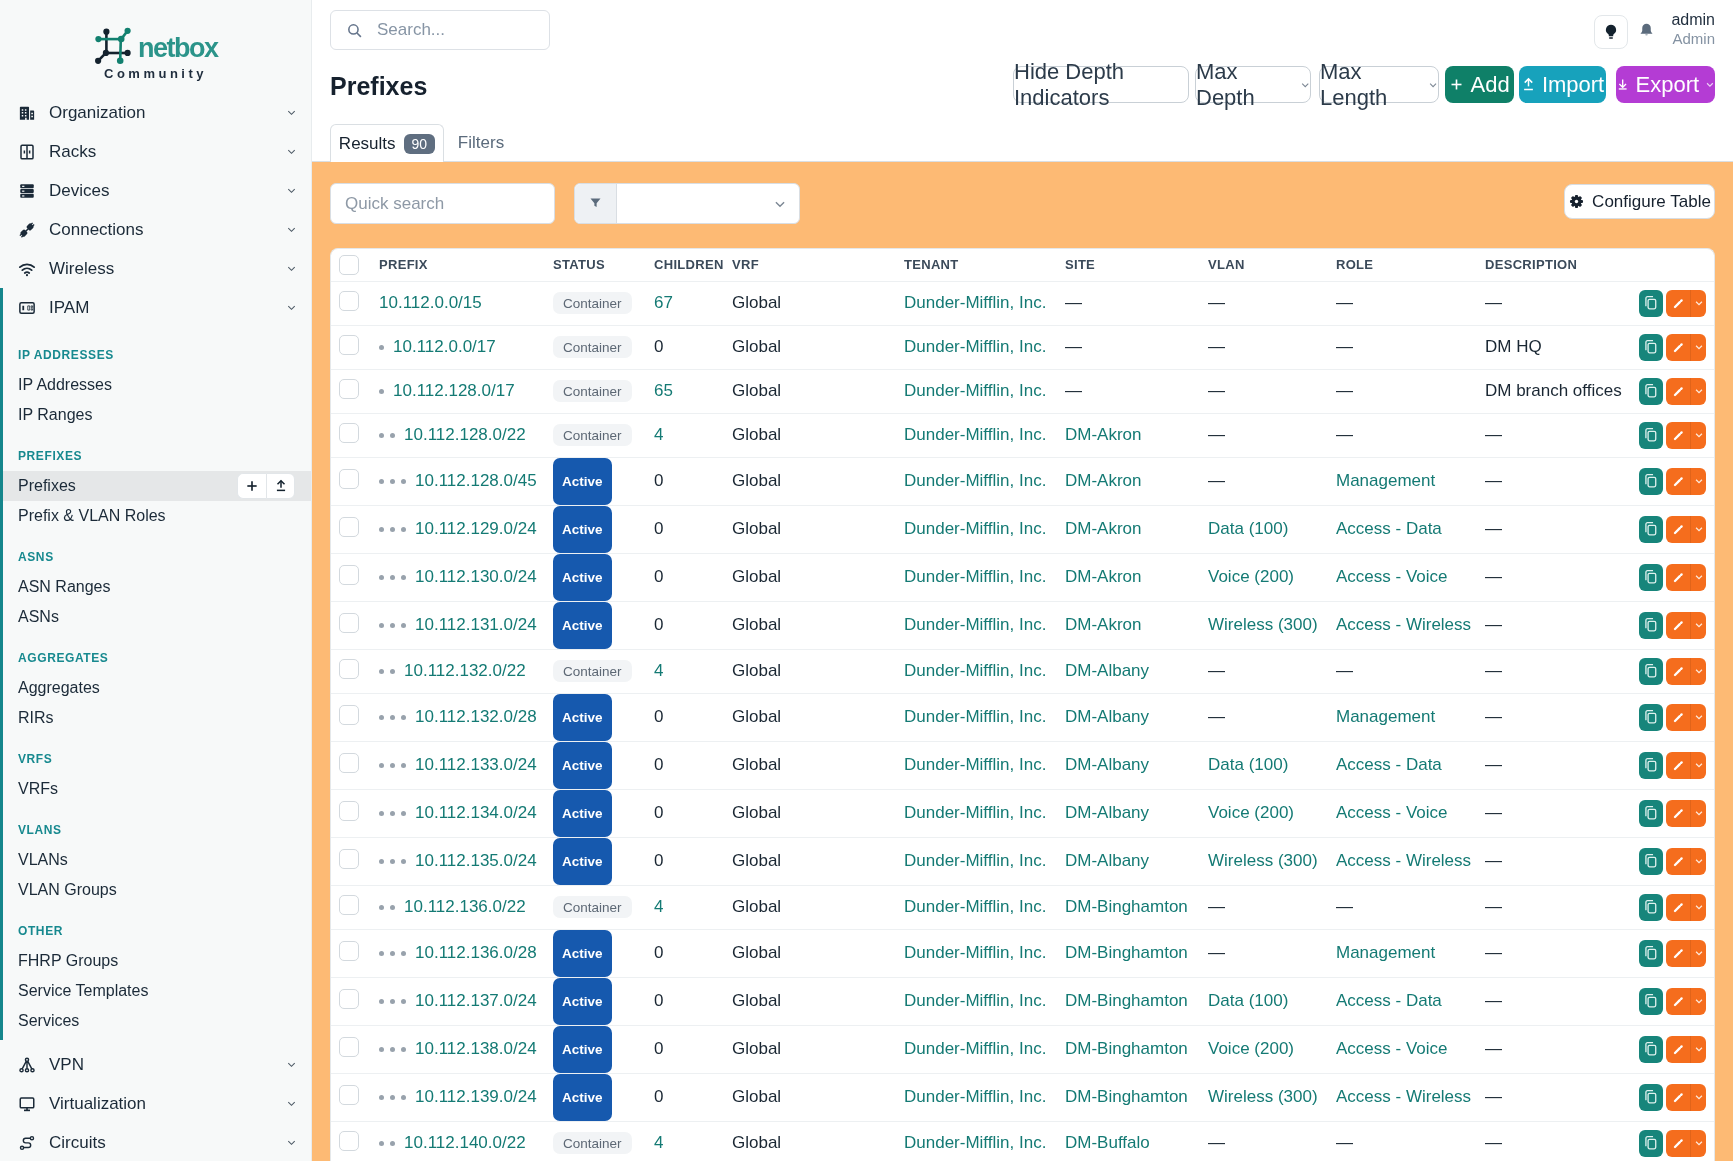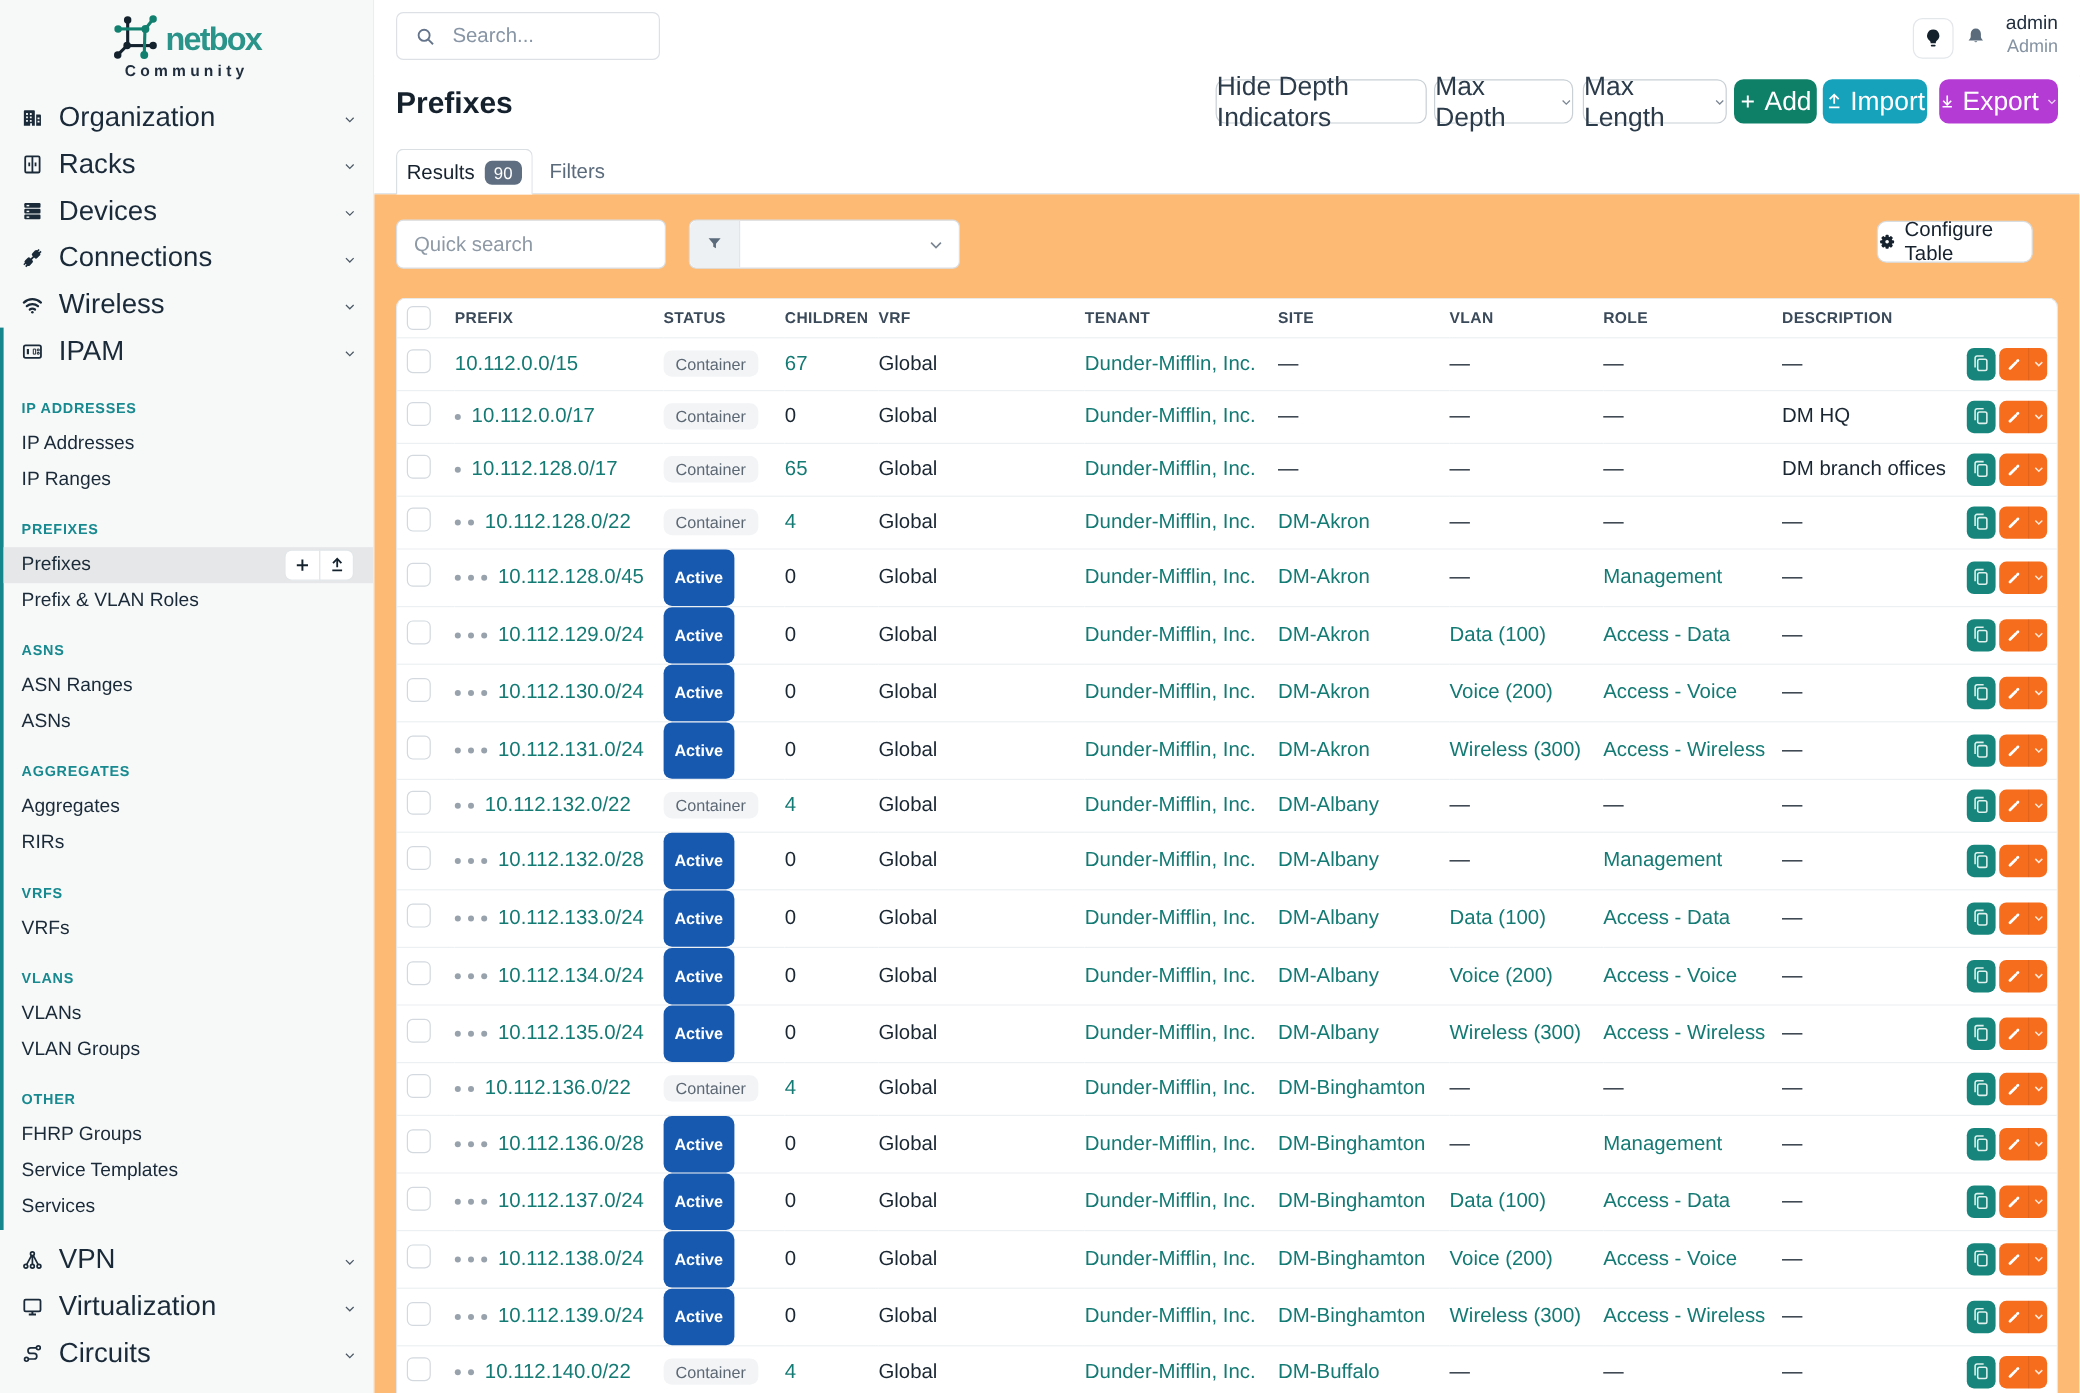--- a/index.html
+++ b/index.html
@@ -3,23 +3,23 @@
 <meta charset="utf-8">
 <style>
 * { margin:0; padding:0; box-sizing:border-box; }
 html,body { width:1733px; height:1161px; overflow:hidden; }
 body { font-family:"Liberation Sans", sans-serif; color:#1a2733; background:#fff; position:relative; }
 a { text-decoration:none; }
 .teal { color:#147a74; }
 
 
 #sidebar { position:absolute; left:0; top:0; width:312px; height:1161px; background:#f7f9f9; border-right:1px solid #e8ecee; }
-#logo { text-align:center; padding-top:11px; } #logo svg { display:block; margin:0 auto; }
+#logo { text-align:center; padding-top:26px; } #logo svg { display:block; margin:0 auto; }
 #community { text-align:center; font-size:13px; letter-spacing:3.5px; color:#1f2d3d; font-weight:700; margin-top:0px; }
-.navitem { position:relative; height:39px; display:flex; align-items:center; padding-left:18px; font-size:23px; color:#1b2a38; }
+.navitem { position:relative; height:39px; display:flex; align-items:center; padding-left:18px; font-size:17px; color:#1b2a38; }
 .navitem svg { width:18px; height:18px; margin-right:13px; flex:none; }
 .navitem .chev { position:absolute; right:14px; color:#8a94a0; }
 .chev svg { width:11px; height:11px; margin:0; }
 #ipamwrap { border-left:3px solid #15868c; }
 #ipamwrap .navitem { padding-left:15px; }
 .subhdr { font-size:12px; font-weight:700; letter-spacing:0.6px; color:#17898f; padding-left:15px; text-transform:uppercase; display:flex; align-items:center; height:30px; margin-top:11px; }
 .sublink { font-size:16px; color:#1b2a38; padding-left:15px; display:flex; align-items:center; height:30px; position:relative; }
 .sublink.active { background:#e5e7e8; }
 .miniactions { position:absolute; right:16px; top:2px; display:flex; }
 .minibtn { width:29px; height:26px; background:#fff; border:1px solid #e2e6e9; display:flex; align-items:center; justify-content:center; } .minibtn:first-child { border-radius:6px 0 0 6px; border-right:none; } .minibtn:last-child { border-radius:0 6px 6px 0; }
@@ -42,21 +42,21 @@
 #tabline { position:absolute; left:0; top:101px; width:1421px; border-top:1px solid #dadfe3; }
 #tab-results { position:absolute; left:18px; top:64px; width:114px; height:38px; background:#fff; border:1px solid #dadfe3; border-bottom:none; border-radius:6px 6px 0 0; display:flex; align-items:center; justify-content:center; font-size:17px; color:#16212e; z-index:2; }
 #tab-results .badge { background:#5f6e80; color:#fff; font-size:14px; border-radius:6px; padding:2px 8px; margin-left:8px; }
 #tab-filters { position:absolute; left:137px; top:64px; width:64px; height:38px; display:flex; align-items:center; justify-content:center; font-size:17px; color:#5b6b7c; }
 
 #content { position:absolute; left:0; top:162px; width:1421px; height:999px; background:#fdba74; }
 #qsearch { position:absolute; left:18px; top:21px; width:225px; height:41px; border:1px solid #d9dee3; border-radius:6px; background:#fff; display:flex; align-items:center; color:#8e99a6; font-size:17px; padding-left:14px; }
 #fgroup { position:absolute; left:262px; top:21px; width:226px; height:41px; border:1px solid #d9dee3; border-radius:6px; background:#fff; display:flex; }
 #fgroup .seg1 { width:42px; background:#eef1f4; border-right:1px solid #d9dee3; border-radius:6px 0 0 6px; display:flex; align-items:center; justify-content:center; }
 #fgroup .chevr { position:absolute; right:12px; top:13px; }
-#configbtn { position:absolute; left:1252px; top:22px; width:130px; height:35px; border:1px solid #d8dde2; border-radius:8px; background:#fff; display:flex; align-items:center; justify-content:center; font-size:17px; color:#16212e; }
+#configbtn { position:absolute; left:1252px; top:22px; width:151px; height:35px; border:1px solid #d8dde2; border-radius:8px; background:#fff; display:flex; align-items:center; justify-content:center; font-size:17px; color:#16212e; }
 
 #card { position:absolute; left:18px; top:86px; width:1385px; height:913px; background:#fff; border:1px solid #e5e8ea; border-radius:8px 8px 0 0; border-bottom:none; }
 table { border-collapse:collapse; table-layout:fixed; width:1383px; }
 th { height:32px; padding-top:2px; text-align:left; font-size:13px; color:#3b4a5a; font-weight:700; letter-spacing:0.3px; vertical-align:middle; padding:0; }
 td { height:44px; vertical-align:middle; padding:0; font-size:17px; border-top:1px solid #edf0f2; white-space:nowrap; }
 .cb { display:inline-block; width:20px; height:20px; border:1px solid #d3d9de; border-radius:5px; background:#fff; margin-left:8px; }
 .dot { display:inline-block; width:5px; height:5px; border-radius:50%; background:#98a2ac; margin-right:6px; vertical-align:middle; }
 .badge-c { display:inline-block; background:#f2f4f6; color:#5d6875; font-size:13.5px; border-radius:7px; padding:3.5px 10px; }
 .badge-a { display:inline-block; background:#1659ae; color:#fff; font-size:13.5px; font-weight:700; border-radius:7px; padding:16px 9px; }
 .acts { display:flex; justify-content:flex-end; padding-right:8px; gap:3px; }

